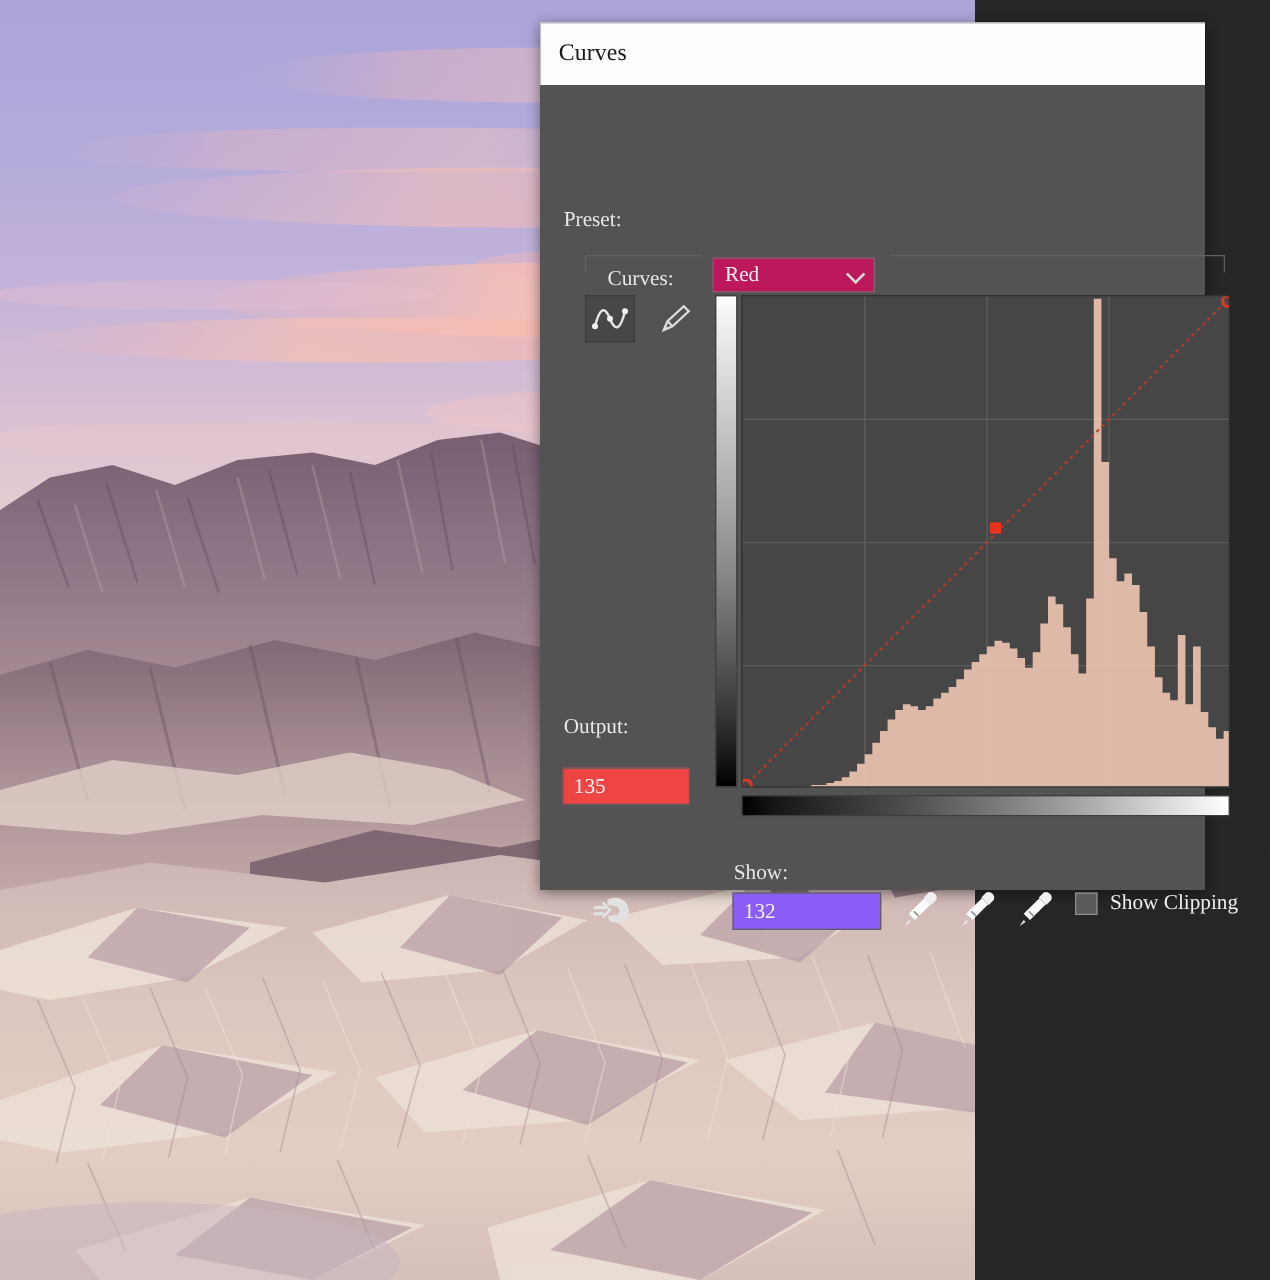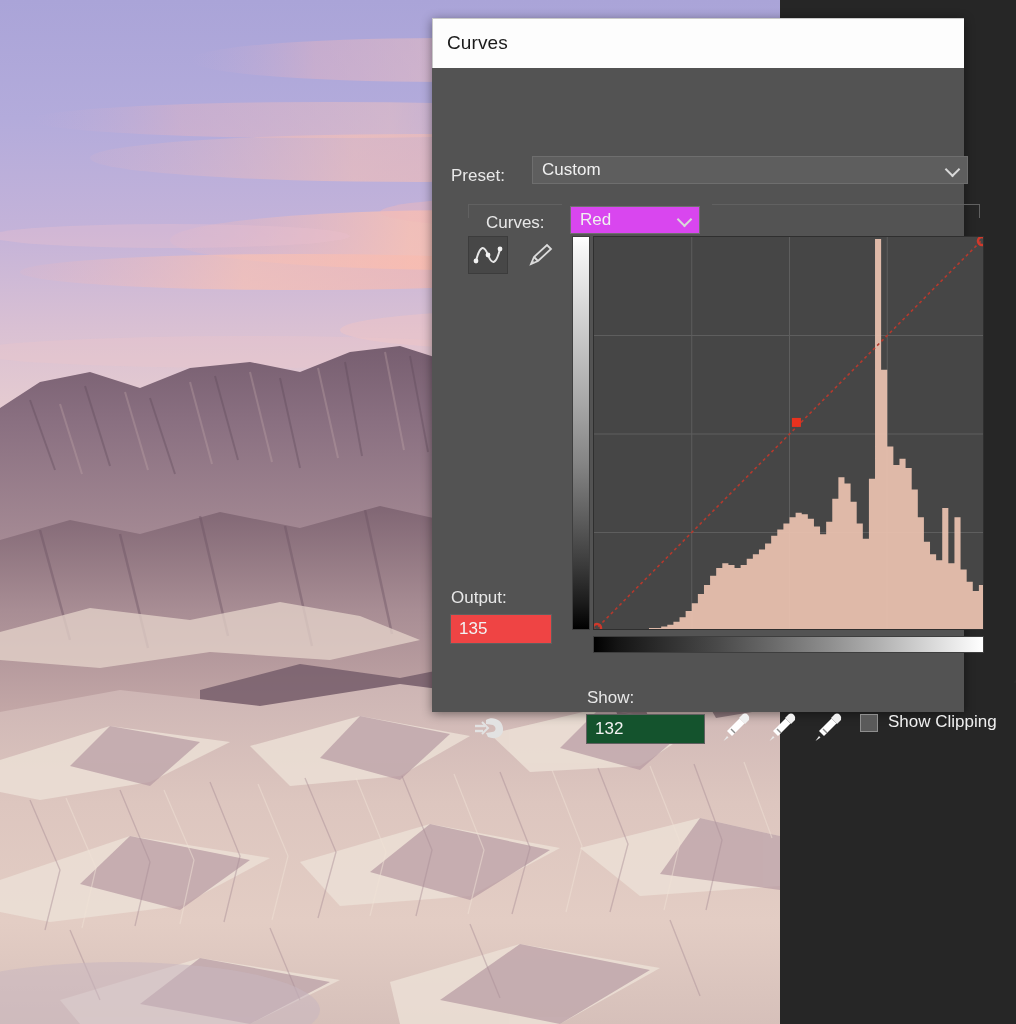--- a/index.html
+++ b/index.html
@@ -36,20 +36,21 @@
 
   
   #curves-dialog {
     position: absolute;
     left: 432px;
     top: 18px;
     width: 532px;
     height: 694px;
     background: #535353;
     box-shadow: 0 2px 10px rgba(0,0,0,0.45);
+    font-family: Liberation Serif, serif;
   }
   #dialog-titlebar {
     position: absolute;
     left: 0; top: 0;
     width: 100%;
     height: 50px;
     background: #fdfdfd;
     border-top: 1px solid #c9c9c9;
     border-left: 1px solid #c9c9c9;
     box-sizing: border-box;
@@ -126,21 +127,21 @@
     width: 1px; height: 14px;
     background: #616161;
   }
   #channel-label { left: 54px; top: 145px; }
   #channel-select {
     position: absolute;
     left: 138px;
     top: 138px;
     width: 130px;
     height: 28px;
-    background: #d946ef;
+    background: #be185d;
     border: 1px solid #6e6e6e;
     box-sizing: border-box;
     color: #f0f0f0;
     font-size: 17px;
     line-height: 26px;
     padding-left: 9px;
     cursor: default;
   }
   #channel-mask {
     position: absolute;
@@ -199,21 +200,21 @@
     height: 394px;
     background: #464646;
     border: 1px solid #2f2f2f;
     box-sizing: border-box;
     overflow: hidden;
     cursor: crosshair;
   }
   #graph svg { position: absolute; left: 0; top: 0; }
 
   
-  #output-label { left: 19px; top: 520px; }
+  #output-label { left: 19px; top: 503px; }
   #output-field {
     position: absolute;
     left: 18px;
     top: 546px;
     width: 102px;
     height: 30px;
     background: #ef4444;
     border: 1px solid #5f5f5f;
     box-sizing: border-box;
     color: #f3f3f3;
@@ -243,21 +244,21 @@
   }
 
   
   #input-label { left: 155px; top: 620px; }
   #input-field {
     position: absolute;
     left: 154px;
     top: 646px;
     width: 119px;
     height: 30px;
-    background: #14532d;
+    background: #8b5cf6;
     border: 1px solid #5f5f5f;
     box-sizing: border-box;
     color: #f3f3f3;
     font-size: 17px;
     line-height: 28px;
     padding-left: 8px;
   }
 
   
   #smooth-btn {
@@ -475,24 +476,20 @@
 
 <div id="curves-dialog">
 
   <div id="dialog-titlebar">
     <div id="dialog-title">Curves</div>
   </div>
 
   <div id="dialog-body">
 
     <div class="row-label" id="preset-label">Preset:</div>
-    <div id="preset-select">
-      <span>Custom</span>
-      <span class="select-caret"></span>
-    </div>
 
     <div id="channel-group-line"></div>
     <div id="channel-mask"></div>
     <div class="row-label" id="channel-label">Curves:</div>
     <div id="channel-select">
       <span>Red</span>
       <span class="select-caret"></span>
     </div>
 
     <div id="tool-curve-btn">

